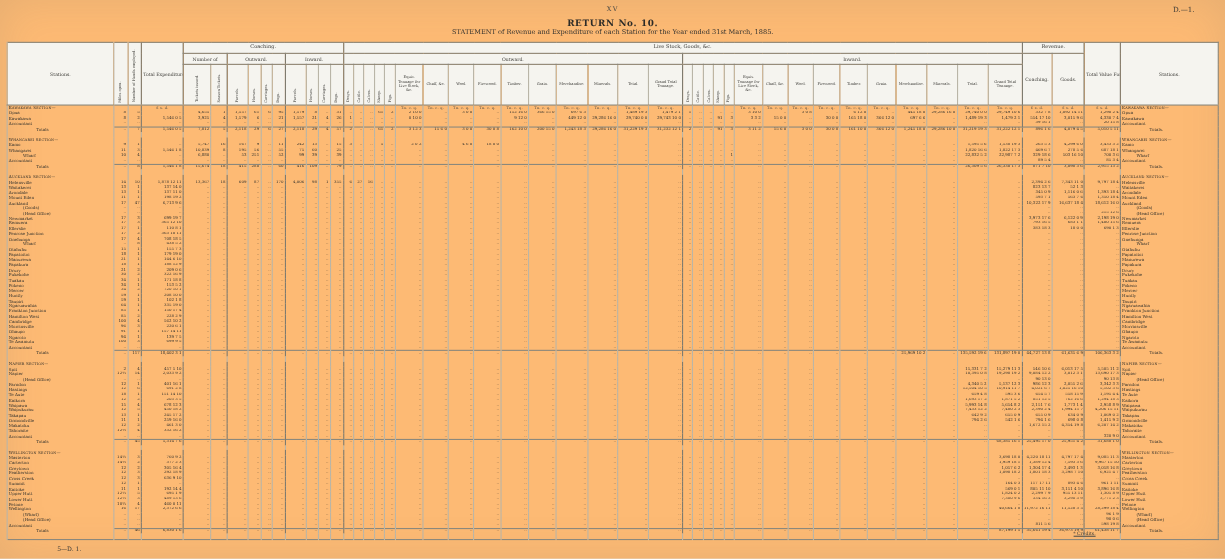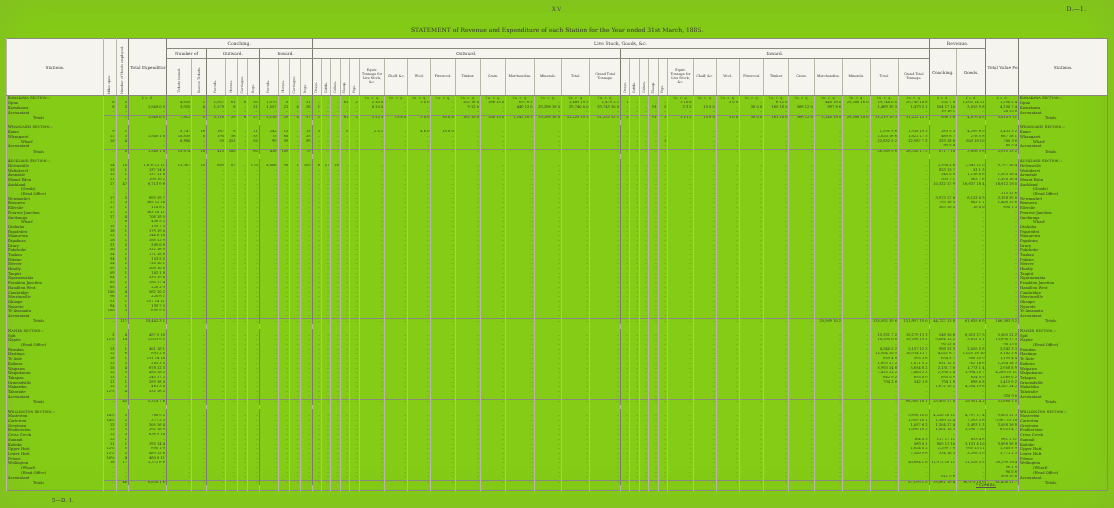--- a/index.html
+++ b/index.html
@@ -1,16 +1,16 @@
 <!DOCTYPE html>
 <html><head>
 <meta charset="utf-8">
 <style>
   html,body{margin:0;padding:0;background:#e8e6e0;}
-  .page{position:relative;width:1114px;height:508px;background:#84cc16;
+  .page{position:relative;width:1114px;height:508px;background:#fdba74;
     font-family:"DejaVu Serif","Liberation Serif",serif;color:#2c2b27;overflow:hidden;
     box-shadow:inset 0 0 40px rgba(120,115,100,.18);}
   .pageno{position:absolute;top:5px;left:0;right:0;text-align:center;font-size:6px;letter-spacing:1px;color:#4a4944;}
   .docref{position:absolute;top:5px;right:28px;font-size:6.5px;color:#3a3935;}
   .rtitle{position:absolute;top:16px;left:0;right:0;text-align:center;font-size:8px;font-weight:bold;letter-spacing:.6px;}
   .rsub{position:absolute;top:26px;left:0;right:0;text-align:center;font-size:6px;color:#33322e;}
   table{border-collapse:collapse;table-layout:fixed;width:1102px;position:absolute;left:6px;top:38px;
     border:1px solid #8b887c;}
   th,td{border-left:1px solid #b9b5a7;padding:0 1px;overflow:hidden;white-space:nowrap;
     font-weight:normal;}
@@ -37,20 +37,21 @@
   tr.r-sp td{border-left:1px solid #b9b5a7;}
   .footer{position:absolute;left:52px;bottom:5px;font-size:5.5px;color:#3a3935;}
   .footnote{position:absolute;right:118px;bottom:20px;font-size:4.2px;color:#3a3935;border-bottom:1px solid #55534c;}
 </style>
 </head>
 <body>
 
 <div class="page">
   <div class="pageno">XV</div>
   <div class="docref">D.—1.</div>
+  <div class="rtitle">RETURN No. 10.</div>
   <div class="rsub">STATEMENT of Revenue and Expenditure of each Station for the Year ended 31st March, 1885.</div>
 
   <table>
     <colgroup>
       <col style="width:92px">
         <col style="width:12px">
         <col style="width:12px">
         <col style="width:36px">
       <col style="width:24px">
         <col style="width:14px">

